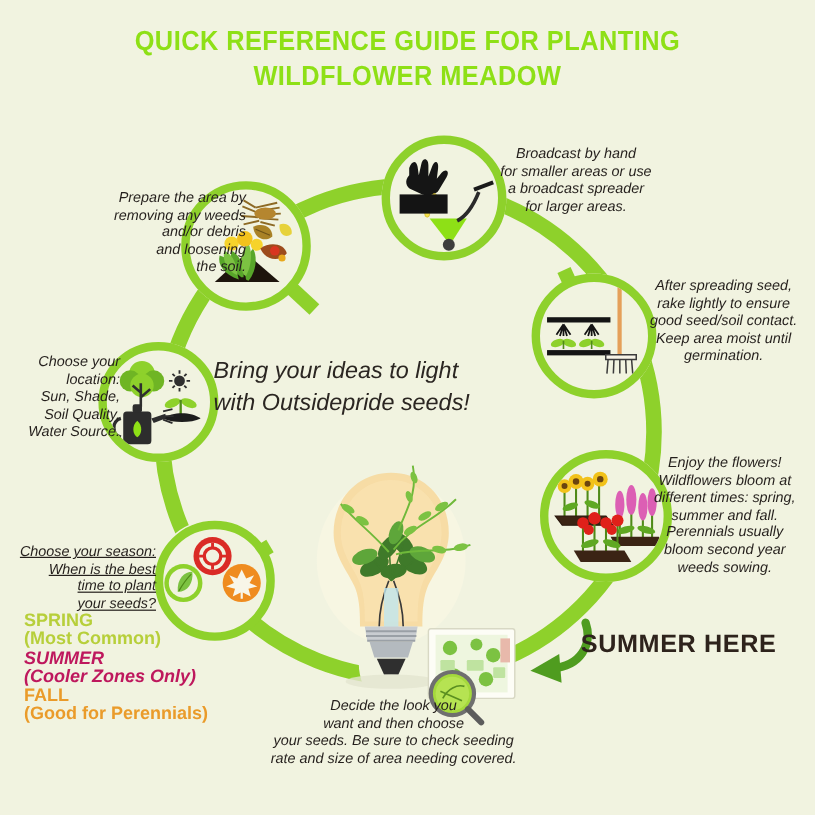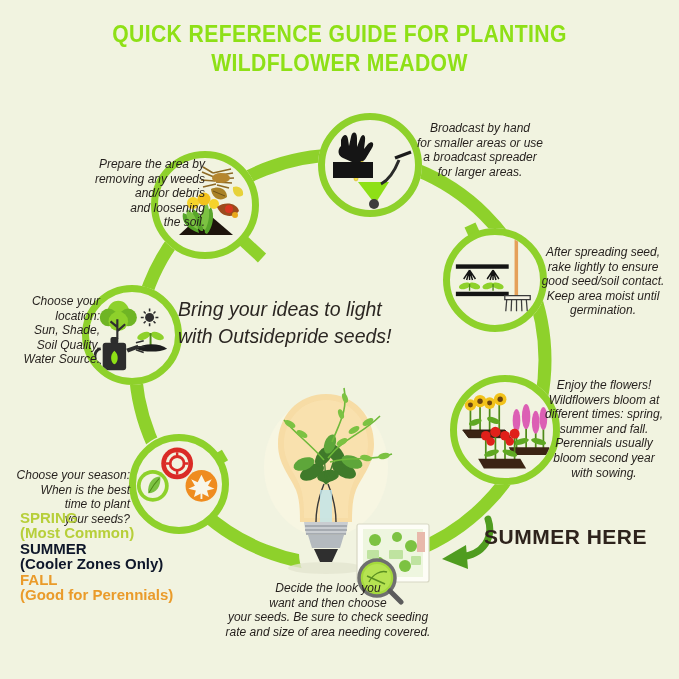--- a/index.html
+++ b/index.html
@@ -59,21 +59,21 @@
     font-style:italic;
     font-size:19.5px;
     line-height:27px;
     color:#2b2622;
     font-weight:400;
   }
 
   
   .season-line{font-style:normal;font-weight:bold;font-size:15px;line-height:15.4px;}
   .s-spring{color:#b7cf3a;}
-  .s-summer{color:#0f172a;}
+  .s-summer{color:#be185d;font-style:italic;}
   .s-fall{color:#ea9b2a;}
 
   .start-here{
     position:absolute;left:484px;top:525px;
     font-weight:bold;font-size:21px;letter-spacing:.5px;
     color:#2e231c;
     font-family:"Liberation Sans", sans-serif;
   }
   .arrow-svg{position:absolute;left:432px;top:515px;}
   .bulb{position:absolute;left:258px;top:372px;}
@@ -429,21 +429,21 @@
     <div>the soil.</div>
   </div>
 
   <div class="cap c" style="left:400px;top:121px;width:160px;">
     <div>Broadcast by hand</div>
     <div>for smaller areas or use</div>
     <div>a broadcast spreader</div>
     <div>for larger areas.</div>
   </div>
 
-  <div class="cap c" style="left:528px;top:231px;width:150px;margin-top:14px;">
+  <div class="cap c" style="left:528px;top:231px;width:150px;">
     <div>After spreading seed,</div>
     <div>rake lightly to ensure</div>
     <div>good seed/soil contact.</div>
     <div>Keep area moist until</div>
     <div>germination.</div>
   </div>
 
   <div class="cap r" style="left:8px;top:294px;width:92px;">
     <div>Choose your</div>
     <div>location:</div>
@@ -452,24 +452,24 @@
     <div>Water Source.</div>
   </div>
 
   <div class="cap c" style="left:530px;top:378px;width:148px;">
     <div>Enjoy the flowers!</div>
     <div>Wildflowers bloom at</div>
     <div>different times: spring,</div>
     <div>summer and fall.</div>
     <div>Perennials usually</div>
     <div>bloom second year</div>
-    <div>with sowing.</div>
-  </div>
-
-  <div class="cap r" style="left:8px;top:468px;width:122px;">
+    <div>weeds sowing.</div>
+  </div>
+
+  <div class="cap r" style="left:8px;top:452px;width:122px;text-decoration:underline;">
     <div>Choose your season:</div>
     <div>When is the best</div>
     <div>time to plant</div>
     <div>your seeds?</div>
   </div>
   <div style="position:absolute;left:20px;top:510px;width:175px;text-align:left;">
     <div class="season-line s-spring">SPRING</div>
     <div class="season-line s-spring">(Most Common)</div>
     <div class="season-line s-summer">SUMMER</div>
     <div class="season-line s-summer">(Cooler Zones Only)</div>

